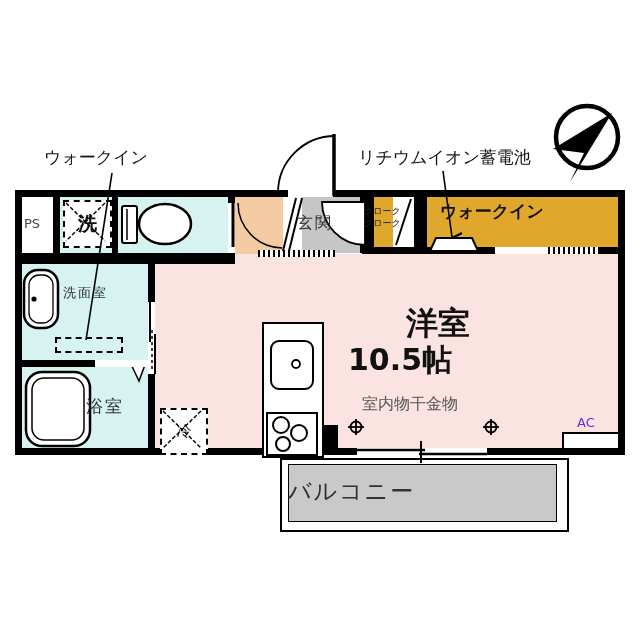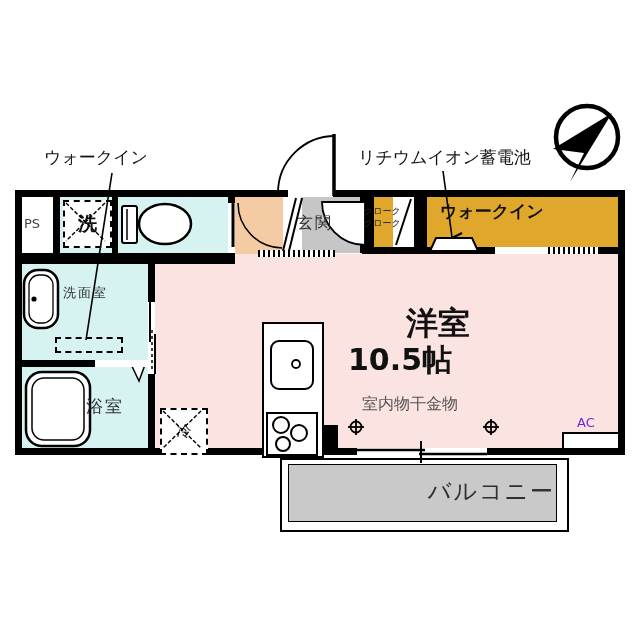--- a/index.html
+++ b/index.html
@@ -168,15 +168,15 @@
   <div class="label" style="left:24px;top:216px;font-size:13px;color:#444;">PS</div>
   <div class="label roomlabel" style="left:63px;top:284px;font-size:13px;">洗面室</div>
   <div class="label roomlabel" style="left:86px;top:395px;font-size:17px;">浴室</div>
 
   <div class="label" style="left:330px;top:302px;width:140px;text-align:right;font-size:32px;font-weight:bold;">洋室</div>
   <div class="label" style="left:322px;top:340px;width:156px;text-align:center;font-size:30px;font-weight:bold;">10.5帖</div>
 
   <div class="label" style="left:362px;top:394px;font-size:16px;color:#555;">室内物干金物</div>
   <div class="label" style="left:577px;top:415px;font-size:13px;color:#6d28d9;">AC</div>
 
-  <div class="label roomlabel" style="left:288px;top:476px;width:267px;text-align:right;font-size:23px;">バルコニー</div>
+  <div class="label roomlabel" style="left:288px;top:476px;width:267px;text-align:left;font-size:23px;">バルコニー</div>
 
 </div>
 
 </body></html>

